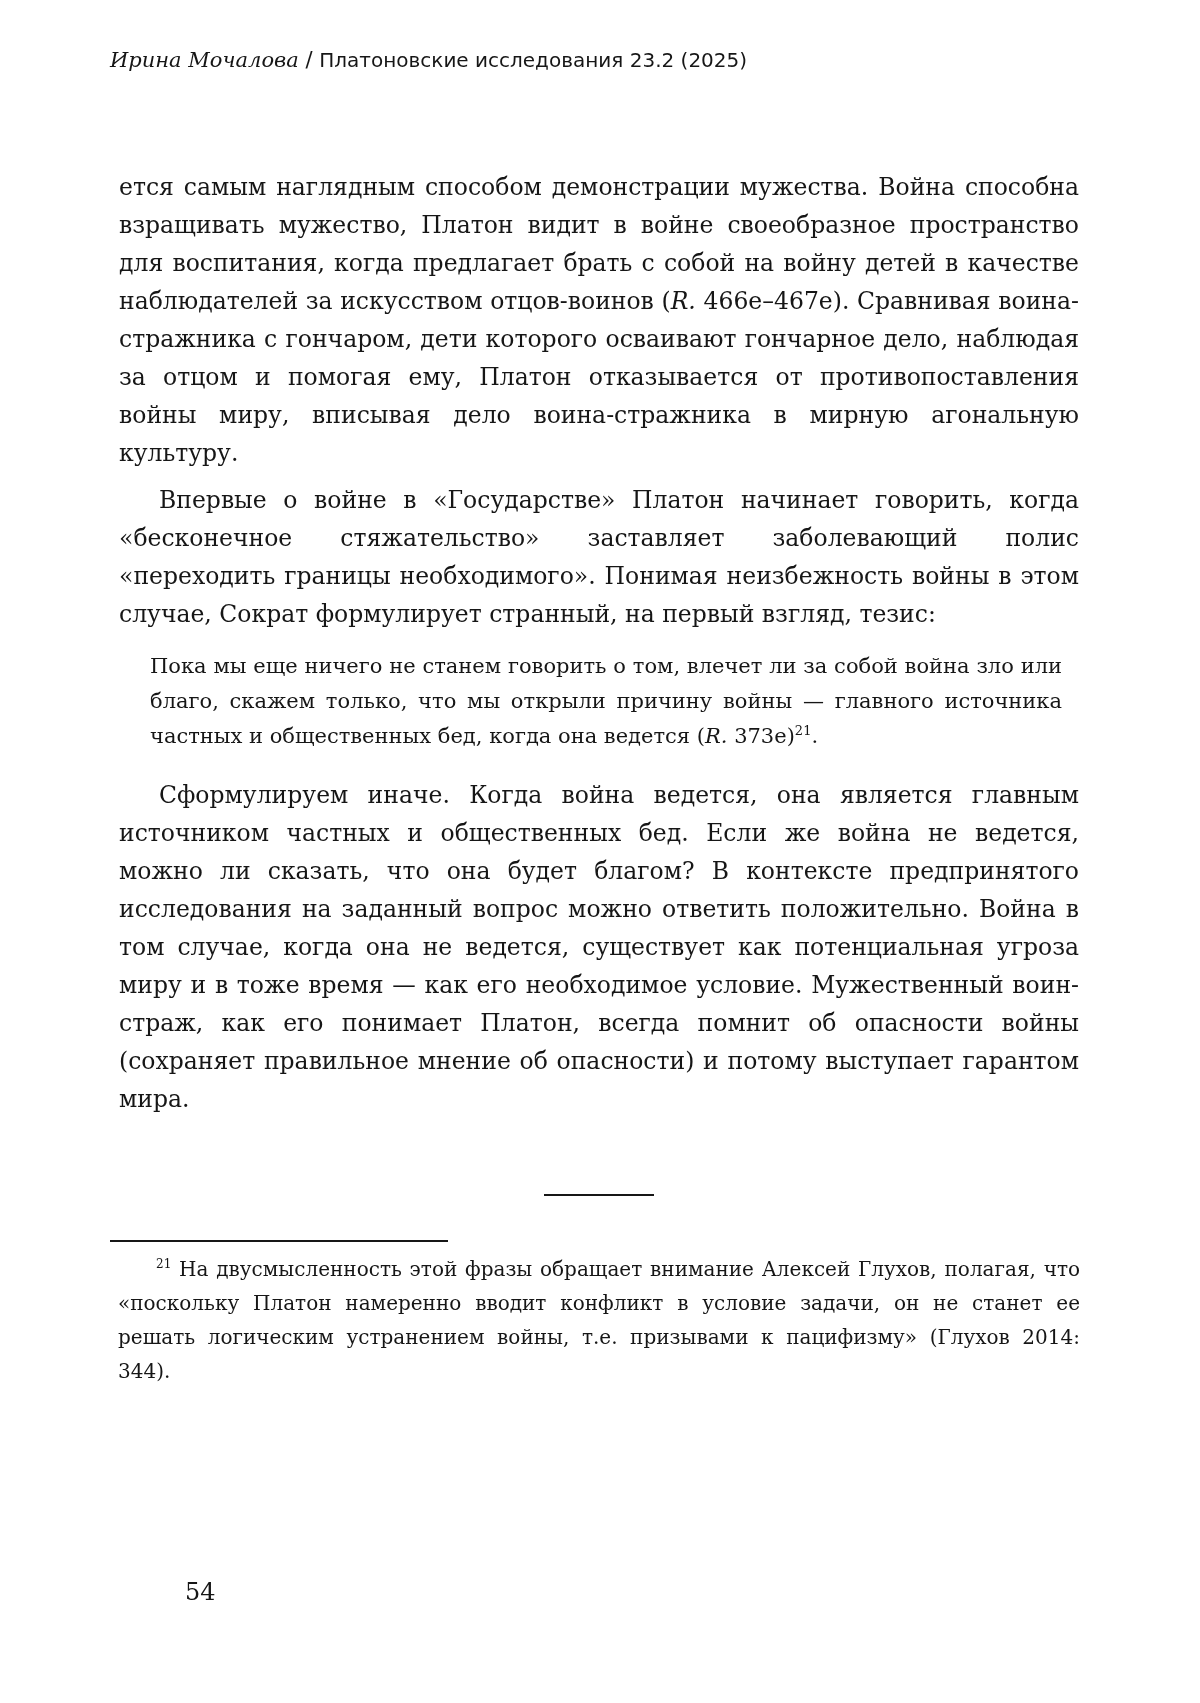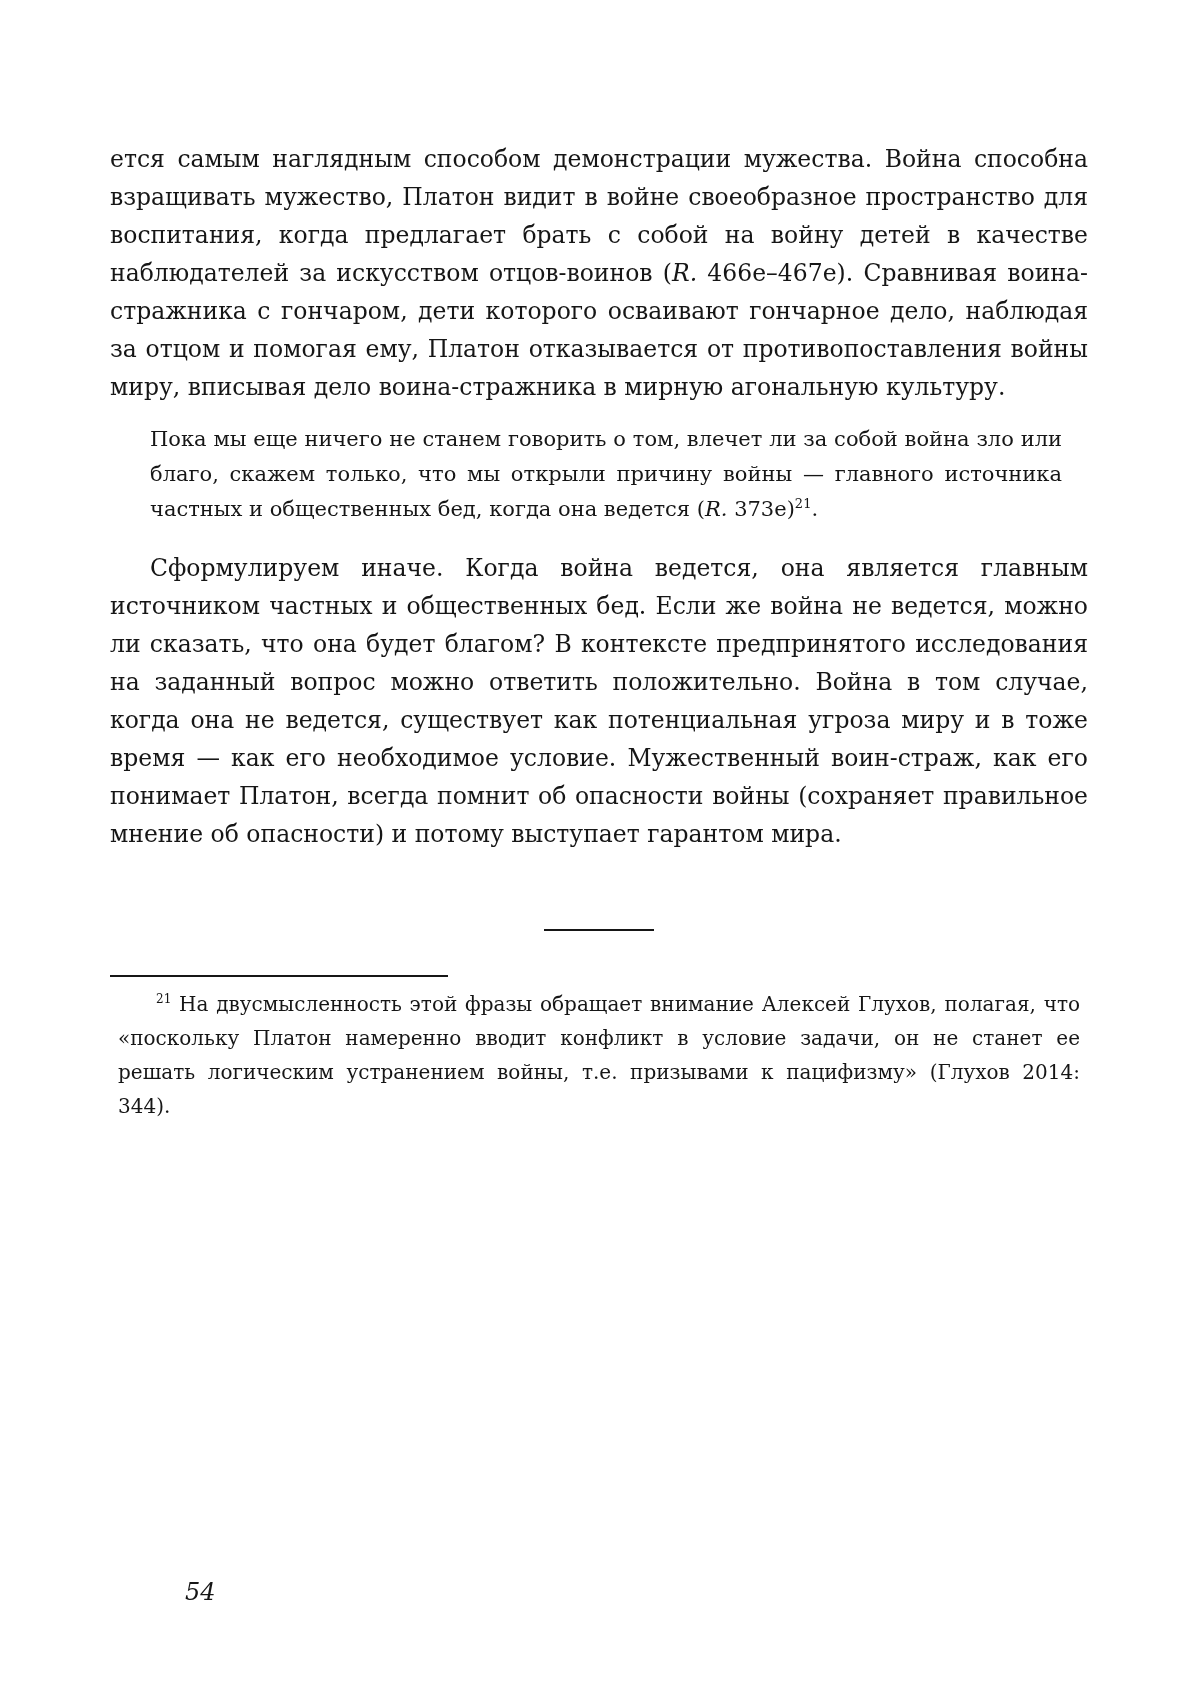--- a/index.html
+++ b/index.html
@@ -35,21 +35,21 @@
     font-size: 20px;
   }
 
   
   .article-body {
     margin-top: 94px;
     font-size: 23.5px;
     line-height: 38px;
     text-align: justify;
   }
-  .article-body p { margin: 0; }
+  .article-body p { margin: 9px; }
   p.indent { text-indent: 40px; }
   .ref-italic { font-style: italic; }
 
   
   .block-quote {
     margin: 16px 26px 22px 40px;
     font-size: 21px;
     line-height: 35px;
     text-align: justify;
   }
@@ -84,33 +84,36 @@
     text-indent: 38px;
   }
   .footnote-text sup.fn-mark { font-size: 12px; }
 
   
   .page-number {
     position: absolute;
     left: 185px;
     top: 1578px;
     font-size: 24px;
-    font-style: italic;
   }
 </style>
 </head>
 <body>
 
 <div class="page">
 
+  <div class="running-header">
+    <span class="author">Ирина Мочалова</span><span class="slash"> / </span><span class="journal">Платоновские исследования 23.2 (2025)</span>
+  </div>
 
   <div class="article-body">
 
     <p class="no-indent"><span>ется самым наглядным способом демонстрации мужества. Война способна взращивать мужество, Платон видит в войне своеобразное пространство для воспитания, когда предлагает брать с собой на войну детей в качестве наблюдателей за искусством отцов-воинов (</span><span class="ref-italic">R.</span><span> 466e–467e). Сравнивая воина-стражника с гончаром, дети которого осваивают гончарное дело, наблюдая за отцом и помогая ему, Платон отказывается от противопоставления войны миру, вписывая дело воина-стражника в мирную агональную культуру.</span></p>
 
+    <p class="indent">Впервые о войне в «Государстве» Платон начинает говорить, когда «бесконечное стяжательство» заставляет заболевающий полис «переходить границы необходимого». Понимая неизбежность войны в этом случае, Сократ формулирует странный, на первый взгляд, тезис:</p>
 
     <blockquote class="block-quote">
       <p><span>Пока мы еще ничего не станем говорить о том, влечет ли за собой война зло или благо, скажем только, что мы открыли причину войны — главного источника частных и общественных бед, когда она ведется (</span><span class="ref-italic">R.</span><span> 373e)</span><sup class="fn-mark">21</sup><span>.</span></p>
     </blockquote>
 
     <p class="indent">Сформулируем иначе. Когда война ведется, она является главным источником частных и общественных бед. Если же война не ведется, можно ли сказать, что она будет благом? В контексте предпринятого исследования на заданный вопрос можно ответить положительно. Война в том случае, когда она не ведется, существует как потенциальная угроза миру и в тоже время — как его необходимое условие. Мужественный воин-страж, как его понимает Платон, всегда помнит об опасности войны (сохраняет правильное мнение об опасности) и потому выступает гарантом мира.</p>
 
     <hr class="article-divider">
   </div>
 

